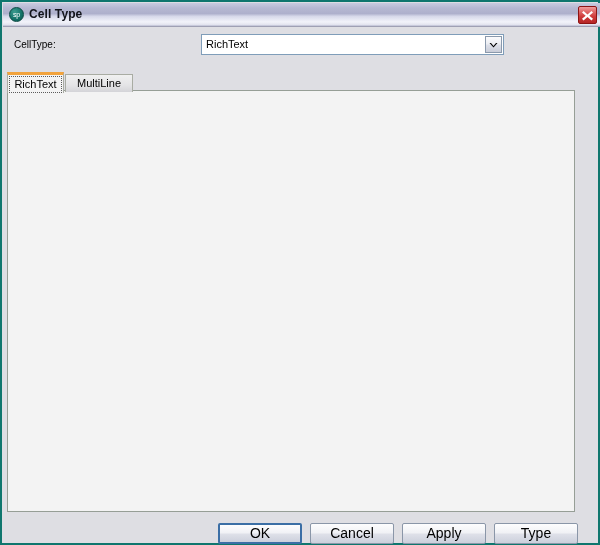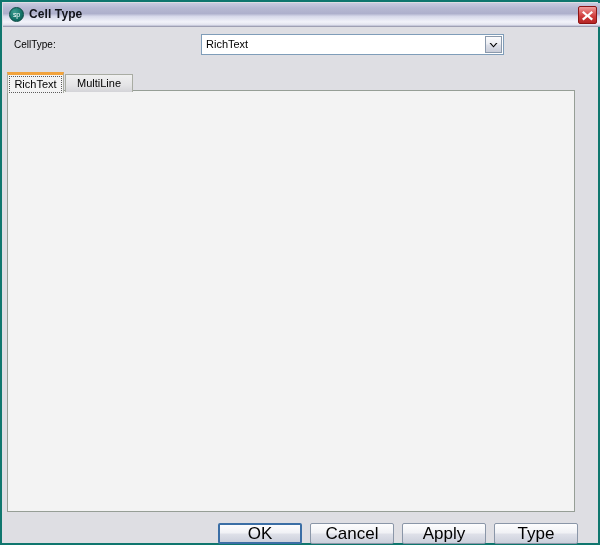--- a/index.html
+++ b/index.html
@@ -237,21 +237,21 @@
   
   .btn {
     position: absolute;
     top: 521px;
     width: 84px;
     height: 21px;
     background: linear-gradient(to bottom, #fdfdfe 0%, #f0f1f5 48%, #dfe1e9 52%, #ccd0dc 100%);
     border: 1px solid #8a96a8;
     border-radius: 2px;
     box-sizing: border-box;
-    font-size: 17px;
+    font-size: 14px;
     line-height: 19px;
     text-align: center;
     cursor: pointer;
     color: #000;
   }
   .btn.default {
     border: 2px solid #3b6ea5;
     line-height: 17px;
   }
   #btn-ok     { left: 216px; }

